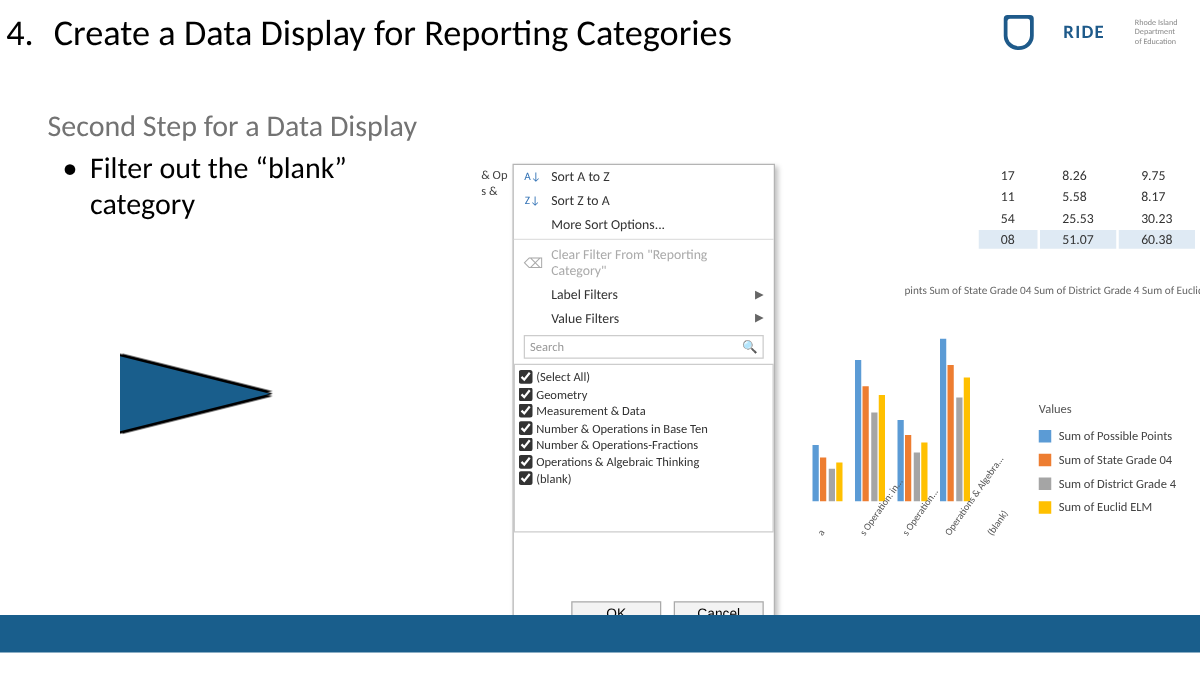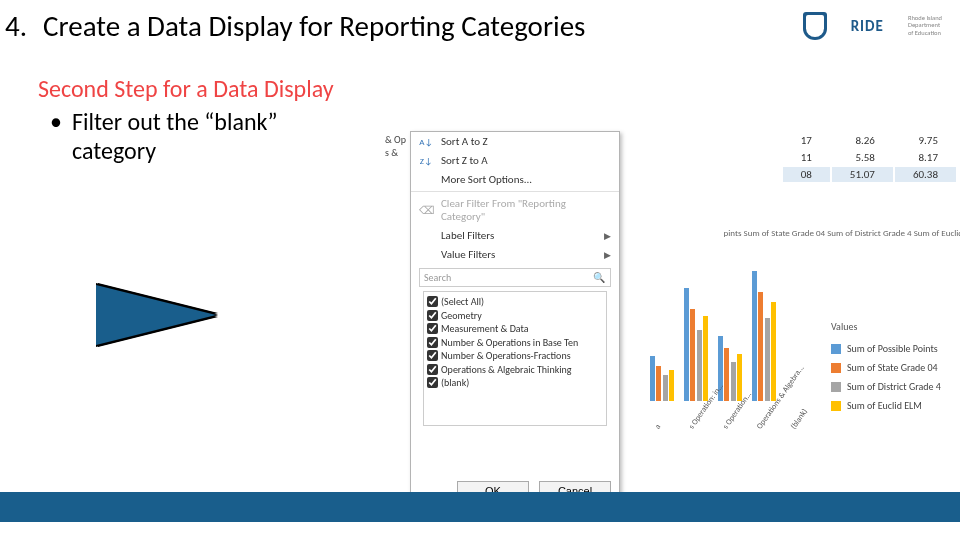--- a/index.html
+++ b/index.html
@@ -13,59 +13,59 @@
   .title-row { display:flex; align-items:flex-start; padding: 8px 10px 0 5px; }
   .title-num { font-size: 29px; color:#000; padding-right:6px; }
   .title-text { font-size: 29px; color:#000; padding-left:10px; }
   .ride-logo { margin-left:auto; display:flex; align-items:center; gap:24px; padding-right:8px; padding-top:4px; }
   .ride-logo .shield { width:24px; height:28px; background:#1e5a8a; border-radius:3px 3px 50% 50% / 3px 3px 40% 40%; position:relative; }
   .ride-logo .shield::after { content:""; position:absolute; inset:3px; background:#fff; border-radius:2px 2px 50% 50% / 2px 2px 40% 40%; }
   .ride-logo .ride-word { color:#1e5a8a; font-weight:700; font-size:15px; letter-spacing:1px; }
   .ride-logo .ride-sub { font-size:6.5px; color:#888; line-height:1.1; }
 
   .content { position:absolute; top:75px; left:38px; right:10px; bottom:0; }
-  .step-heading { font-size:24px; color:#ef4444; line-height:1.2; max-width:310px; }
+  .step-heading { font-size:24px; color:#737373; line-height:1.2; max-width:310px;margin-top:13px; }
   .bullet-row { display:flex; align-items:flex-start; gap:10px; padding-top:4px; }
   .bullet-dot { font-size:24px; padding-left:12px; color:#000; line-height:1.2; }
   .bullet-text { font-size:24px; color:#000; line-height:1.2; max-width:280px; }
 
   .callout-wrap { position:absolute; top:210px; left:60px; display:flex; align-items:center; }
   .callout-box {
     background:#195e8c; color:#fff;
     width:200px; height:131px;
     border:2px solid #000;
     display:flex; align-items:center; justify-content:center;
     text-align:center; font-size:21px; line-height:1.2;
     padding:4px 8px;
   }
   .callout-arrow { width:0; height:0; border-top:30px solid transparent; border-bottom:30px solid transparent; border-left:120px solid #195e8c; margin-left:-2px; filter:drop-shadow(2px 0 0 #000) drop-shadow(0 -2px 0 #000) drop-shadow(0 2px 0 #000); }
 
   
   .bg-area { position:absolute; top:56px; left:335px; width:610px; height:392px; font-size:11px; color:#333; }
   .bg-numbers { position:absolute; top:0; right:25px; font-size:11px; }
-  .bg-numbers table td { padding:1px 18px; text-align:right; }
+  .bg-numbers table td { padding:1px 18px; }
   .bg-numbers .hl { background:#dfeaf4; }
   .mini-header { position:absolute; top:96px; right:2px; font-size:9px; white-space:nowrap; color:#666;}
   .bg-left-labels { position:absolute; top:2px; left:12px; font-size:10px; line-height:1.3; color:#444; }
 
   .menu-box {
     position:absolute; top:0; left:37px;
     width:210px; height:376px;
     background:#fff; border:1px solid #b4b4b4;
     box-shadow: 2px 2px 4px rgba(0,0,0,.25);
     font-size:11px; color:#333;
   }
   .menu-item { display:flex; align-items:center; gap:8px; padding:3px 8px; }
   .menu-item.disabled { color:#aaa; }
   .menu-sep { border-top:1px solid #e0e0e0; margin:2px 0; }
   .az { font-size:9px; color:#3272b5; width:14px; text-align:center;}
   .arrow-r { margin-left:auto; font-size:9px; color:#666; }
   .search-box { margin:4px 8px; border:1px solid #ccc; padding:2px 4px; color:#999; display:flex; justify-content:space-between; align-items:center; font-size:10px; }
   .mag { font-size:10px; color:#888; }
-  .checklist { margin:2px 12px; border:1px solid #ccc; height:135px; padding:3px 2px; overflow:hidden; }
+  .checklist { margin:2px 0; border:1px solid #ccc; height:135px; padding:3px 2px; overflow:hidden; }
   .check-row { display:flex; align-items:center; gap:3px; font-size:10px; padding:0 1px; line-height:1.35; white-space:nowrap; }
   .check-row input { width:11px; height:11px; margin:0; accent-color:#333; }
   .btn-row { position:absolute; bottom:6px; right:8px; display:flex; gap:10px;align-items:flex-end; }
   .ui-btn { width:72px; height:19px; font-size:11px; background:#f3f3f3; border:1px solid #aaa; cursor:pointer; }
 
   
   .mini-chart { position:absolute; top:132px; right:168px; width:170px; height:168px; }
   .mini-chart .bars { position:absolute; bottom:30px; left:0; right:0; height:135px; display:flex; align-items:flex-end; justify-content:space-around; }
   .bar-group { display:flex; align-items:flex-end; gap:1.5px; }
   .bar { width:5px; }
@@ -121,20 +121,25 @@
             <tr>
               <td>17</td>
               <td>8.26</td>
               <td>9.75</td>
             </tr>
         <tr>
               <td>11</td>
               <td>5.58</td>
               <td>8.17</td>
             </tr>
+        <tr>
+              <td>54</td>
+              <td>25.53</td>
+              <td>30.23</td>
+            </tr>
         <tr class="hl">
               <td>08</td>
               <td>51.07</td>
               <td>60.38</td>
             </tr>
       </tbody>
         </table>
     </div>
 
     <div class="mini-header">pints  Sum of State Grade 04  Sum of District Grade 4  Sum of Euclid ELM</div>

